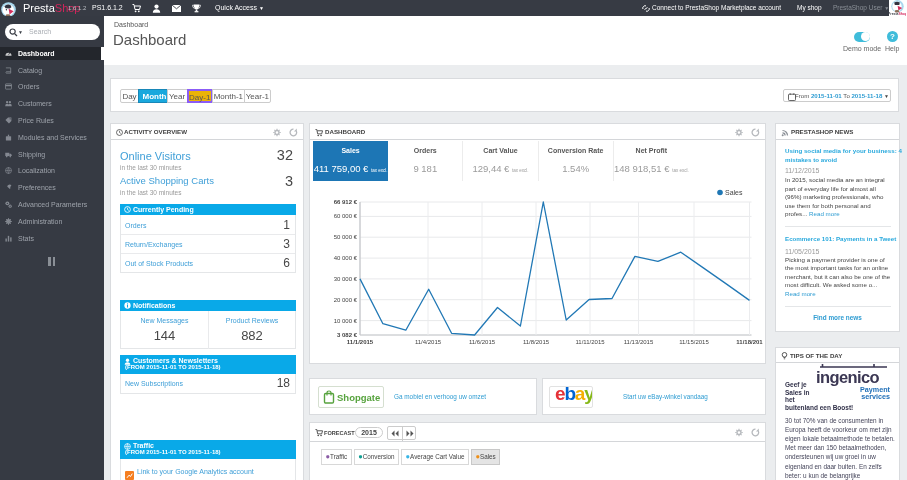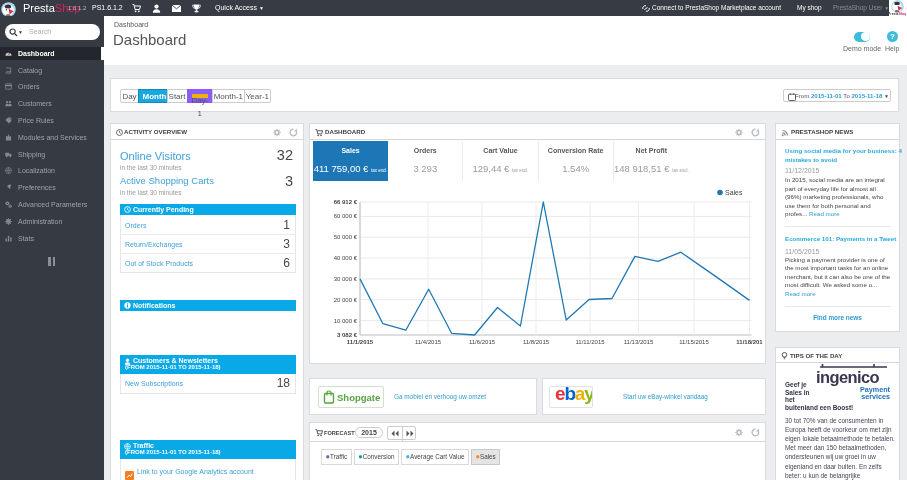--- a/index.html
+++ b/index.html
@@ -208,22 +208,22 @@
   </div>
   <div class="abs" style="left:739px;top:29px;font-size:7px;color:#666">Demo mode</div>
   <div class="abs" style="left:783px;top:15px;width:11px;height:11px;background:#3fbcda;border-radius:50%;color:#fff;font-size:8px;font-weight:bold;text-align:center;line-height:11px">?</div>
   <div class="abs" style="left:781px;top:29px;font-size:7px;color:#666">Help</div>
 </div>
 
 <div class="panel" style="left:110px;top:77.5px;width:789px;height:34px">
   <div class="abs" style="left:9px;top:10px;height:14.5px;display:flex;font-size:8px;color:#555">
     <div style="border:1px solid #ccc;background:#fff;width:19px;text-align:center;line-height:13px;border-radius:2px 0 0 2px">Day</div>
     <div style="border:1px solid #1887b8;background:#19a8dd;color:#fff;font-weight:bold;width:29.5px;text-align:right;line-height:13px;margin-left:-1px">Month</div>
-    <div style="border:1px solid #ccc;background:#fff;width:21px;text-align:center;line-height:13px;margin-left:-1px">Start</div>
-    <div style="border:5px solid #8b5cf6;background:#eab308;width:26.4px;text-align:center;line-height:13px;margin-left:-1px">Day-1</div>
+    <div style="border:1px solid #ccc;background:#fff;width:21px;text-align:center;line-height:13px;margin-left:-1px">Year</div>
+    <div style="border:2px solid #8b5cf6;background:#eab308;width:26.4px;text-align:center;line-height:13px;margin-left:-1px">Day-1</div>
     <div style="border:1px solid #ccc;background:#fff;width:33px;text-align:center;line-height:13px;margin-left:-1px">Month-1</div>
     <div style="border:1px solid #ccc;background:#fff;width:27px;text-align:center;line-height:13px;margin-left:-1px;border-radius:0 2px 2px 0">Year-1</div>
   </div>
   <div class="abs" style="left:672px;top:10.5px;width:108px;height:13px;border:1px solid #ccc;border-radius:2px;background:#fff;line-height:12px;font-size:6.1px;color:#555;white-space:nowrap">
     <svg class="abs" style="left:4px;top:2.5px" width="8" height="8" viewBox="0 0 8 8">
         <rect x="0.5" y="1.2" width="7" height="6.3" rx="0.8" stroke="#555" stroke-width="0.9" fill="none"></rect>
         <path d="M2.2 0.3 V2 M5.8 0.3 V2" stroke="#555" stroke-width="0.9"></path>
       </svg>
     <span style="margin-left:11px">From <b style="color:#2e9cd2">2015-11-01</b> To <b style="color:#2e9cd2">2015-11-18</b> <span style="font-size:5px;color:#444">▼</span></span>
   </div>
@@ -267,20 +267,30 @@
         <span class="ll">Out of Stock Products</span>
         <span class="lv">6</span>
       </div>
   </div>
 
   <div class="bluebar bb1" style="top:175.5px"><svg class="bicon" width="7" height="7" viewBox="0 0 8 8">
         <circle cx="4" cy="4" r="3.6" fill="#fff"></circle>
         <rect x="3.4" y="3.3" width="1.2" height="3" fill="#09a9e8"></rect>
         <rect x="3.4" y="1.6" width="1.2" height="1.2" fill="#09a9e8"></rect>
       </svg><span class="bt">Notifications</span></div>
+  <div class="ltab" style="top:186.5px;height:38px">
+    <div class="abs" style="left:0;top:0;width:88px;height:38px;border-right:1px solid #e9eaec">
+      <div style="text-align:center;font-size:7px;color:#41a0d8;margin-top:6px">New Messages</div>
+      <div style="text-align:center;font-size:13px;color:#474747;margin-top:4px">144</div>
+    </div>
+    <div class="abs" style="left:88px;top:0;width:86px;height:38px">
+      <div style="text-align:center;font-size:7px;color:#41a0d8;margin-top:6px">Product Reviews</div>
+      <div style="text-align:center;font-size:13px;color:#474747;margin-top:4px">882</div>
+    </div>
+  </div>
 
   <div class="bluebar bb2" style="top:230.5px;padding-top:2px"><svg class="bicon" style="top:3px" width="7" height="7" viewBox="0 0 8 8">
         <circle cx="4" cy="2.6" r="1.9" fill="#fff"></circle>
         <path d="M0.8 7.8 Q0.8 4.8 4 4.8 Q7.2 4.8 7.2 7.8 Z" fill="#fff"></path>
       </svg><span class="bt">Customers &amp; Newsletters</span><span class="sub">(FROM 2015-11-01 TO 2015-11-18)</span></div>
   <div class="ltab" style="top:249.5px">
     <div class="lrow">
         <span class="ll">New Subscriptions</span>
         <span class="lv">18</span>
       </div>
@@ -316,21 +326,21 @@
         <path d="M24.8 0.5 L24.8 3.4 L22 3.4" fill="#b6b9bd"></path>
       </svg>
   </div>
   <div class="abs" style="left:3px;top:16.5px;width:451px;height:40px;display:flex">
     <div style="width:75.2px;background:#1d76b5;color:#fff;position:relative">
       <div style="text-align:center;font-size:7px;font-weight:bold;margin-top:6px">Sales</div>
       <div style="text-align:center;font-size:9.5px;margin-top:9px;white-space:nowrap">411 759,00 € <span style="font-size:4.5px">tax excl.</span></div>
     </div>
     <div style="width:75.2px;border-right:1px solid #ececec;position:relative">
       <div style="text-align:center;font-size:7px;font-weight:bold;color:#565656;margin-top:6px">Orders</div>
-      <div style="text-align:center;font-size:9.5px;color:#9b9b9b;margin-top:9px">3 293</div>
+      <div style="text-align:center;font-size:9.5px;color:#9b9b9b;margin-top:9px">9 181</div>
     </div>
     <div style="width:75.2px;border-right:1px solid #ececec">
       <div style="text-align:center;font-size:7px;font-weight:bold;color:#565656;margin-top:6px">Cart Value</div>
       <div style="text-align:center;font-size:9.5px;color:#9b9b9b;margin-top:9px;white-space:nowrap">129,44 € <span style="font-size:4.5px">tax excl.</span></div>
     </div>
     <div style="width:75.2px;border-right:1px solid #ececec">
       <div style="text-align:center;font-size:7px;font-weight:bold;color:#565656;margin-top:6px">Conversion Rate</div>
       <div style="text-align:center;font-size:9.5px;color:#9b9b9b;margin-top:9px">1.54%</div>
     </div>
     <div style="width:75.2px">

